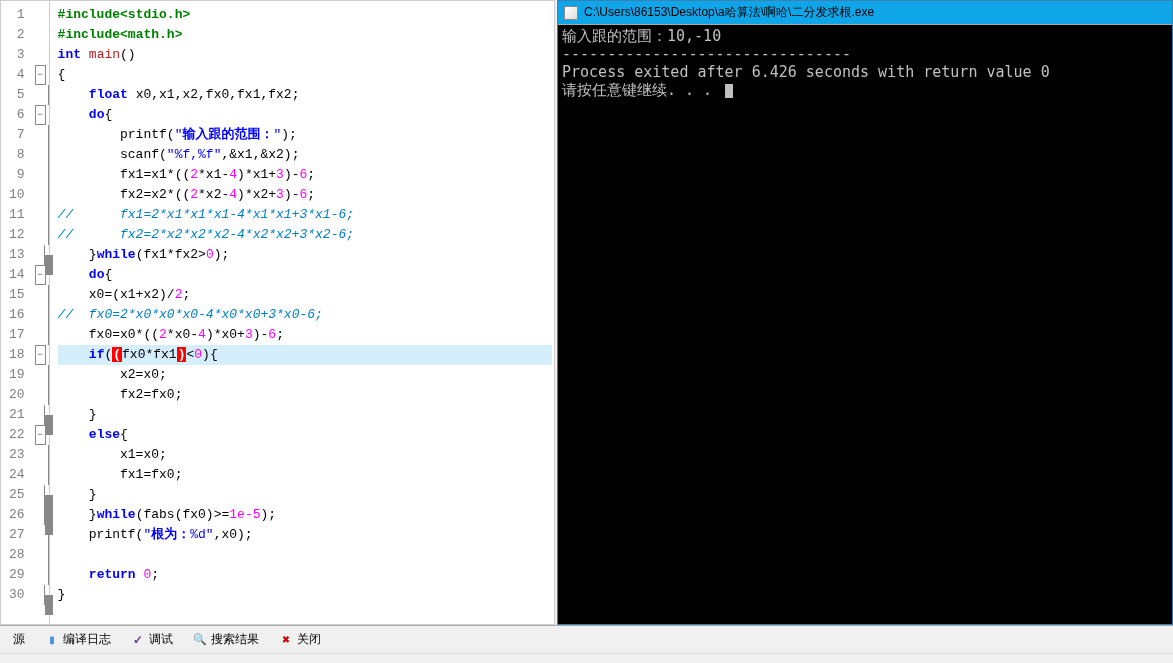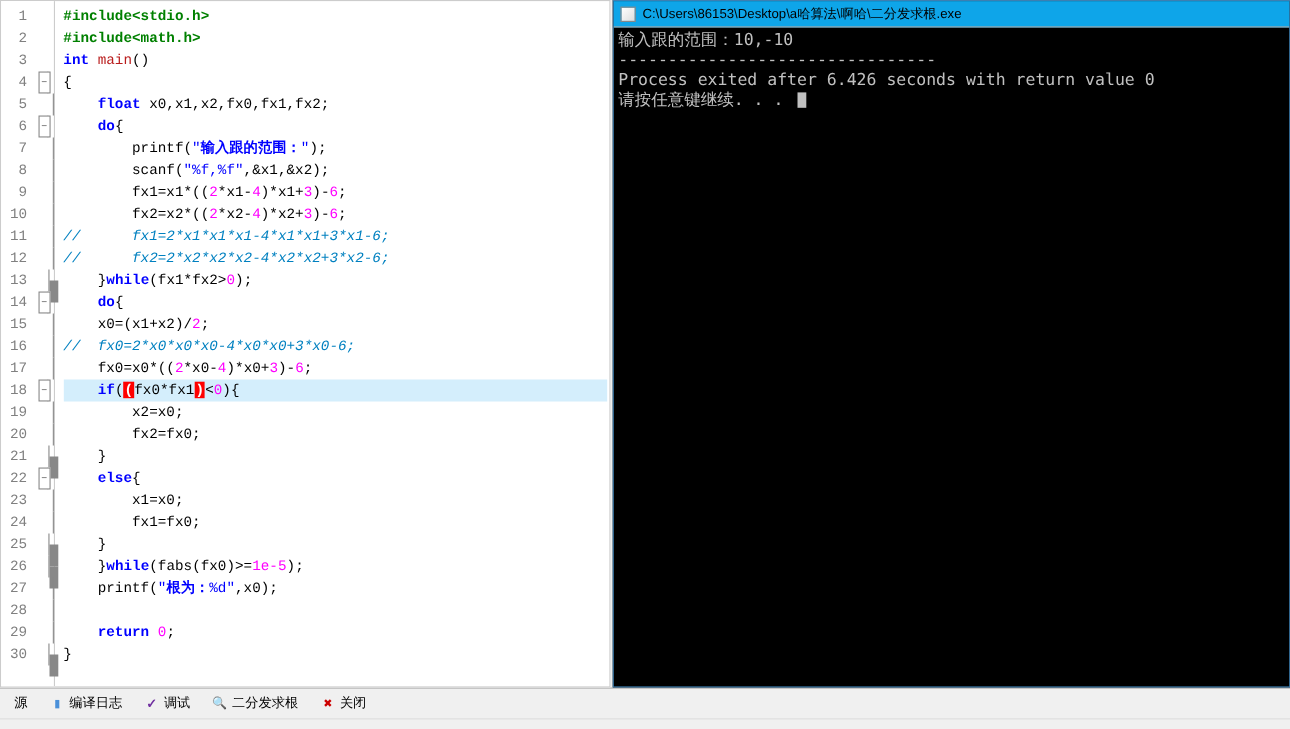--- a/index.html
+++ b/index.html
@@ -204,20 +204,20 @@
   <span class="tab-item">
     <span class="tab-icon icon-chart"></span>
     <span>编译日志</span>
   </span>
   <span class="tab-item">
     <span class="tab-icon icon-check"></span>
     <span>调试</span>
   </span>
   <span class="tab-item">
     <span class="tab-icon icon-search"></span>
-    <span>二分发求根</span>
+    <span>搜索结果</span>
   </span>
   <span class="tab-item">
     <span class="tab-icon icon-close"></span>
     <span>关闭</span>
   </span>
 </div>
 <div class="status-bar"></div>
 
 </body></html>

